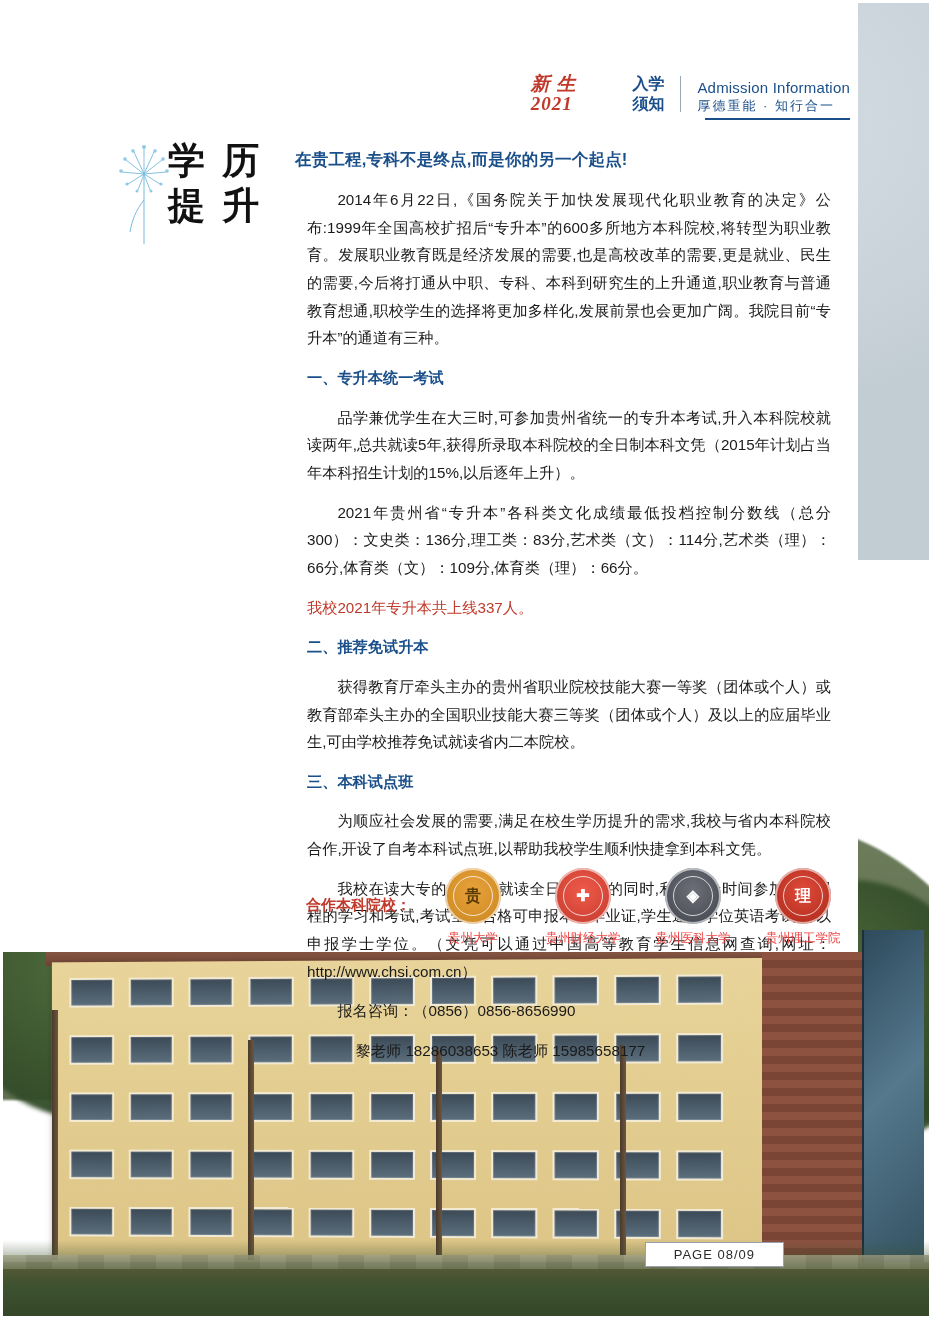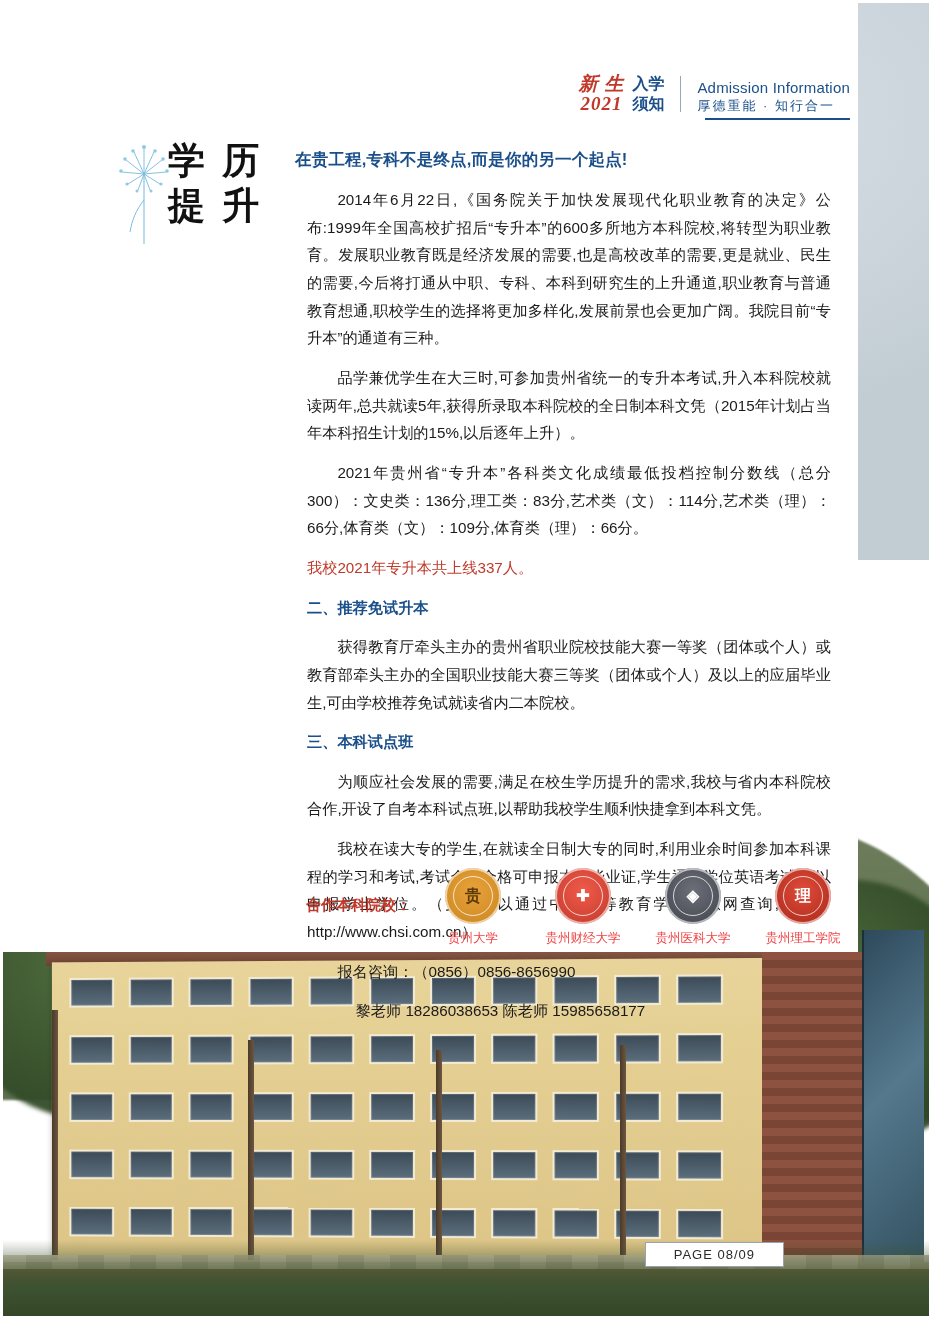--- a/index.html
+++ b/index.html
@@ -116,33 +116,33 @@
     left: 0; top: 820px; width: 858px; height: 132px;
     background: linear-gradient(to bottom, rgba(255,255,255,1) 0%, rgba(255,255,255,1) 55%, rgba(255,255,255,.92) 80%, rgba(255,255,255,.75) 100%);
   }
 
   
   .masthead {
     position: absolute; right: 82px; top: 74px;
     display: flex; align-items: flex-end; gap: 8px;
   }
   .mh-cn {
-    text-align: center; line-height: 1.05; color: #c0392b;
+    text-align: left; line-height: 1.05; color: #c0392b;
   }
   .mh-cn .l1 {
     font-family: "Liberation Serif", serif;
     font-size: 19px; font-weight: bold; font-style: italic; letter-spacing: 1px;
   }
   .mh-cn .l2 {
     font-family: "Liberation Serif", serif;
     font-size: 19px; font-weight: bold; font-style: italic; letter-spacing: 1px;
   }
   .mh-blue {
     color: #1a4f8a; font-weight: bold; font-size: 16px; line-height: 1.25;
-    padding-right: 8px; text-align: right;
+    padding-right: 8px; text-align: right; margin-left: 48px;
   }
   .mh-sep {
     width: 1px; background: #9aa7b4; align-self: stretch; margin: 2px 0;
   }
   .mh-en {
     color: #1a4f8a; line-height: 1.25; padding-left: 8px;
   }
   .mh-en .e1 { font-size: 15px; letter-spacing: .2px; }
   .mh-en .e2 { font-size: 13px; letter-spacing: 2px; }
   .mh-rule {
@@ -372,20 +372,21 @@
     </svg>
     <div class="left-title">
       <div>学 历</div>
       <div>提 升</div>
     </div>
   </div>
 
   <div class="article">
     <div class="lede">在贵工程,专科不是终点,而是你的另一个起点!</div>
     <p>2014年6月22日,《国务院关于加快发展现代化职业教育的决定》公布:1999年全国高校扩招后“专升本”的600多所地方本科院校,将转型为职业教育。发展职业教育既是经济发展的需要,也是高校改革的需要,更是就业、民生的需要,今后将打通从中职、专科、本科到研究生的上升通道,职业教育与普通教育想通,职校学生的选择将更加多样化,发展前景也会更加广阔。我院目前“专升本”的通道有三种。</p>
+    <p class="sub">一、专升本统一考试</p>
     <p>品学兼优学生在大三时,可参加贵州省统一的专升本考试,升入本科院校就读两年,总共就读5年,获得所录取本科院校的全日制本科文凭（2015年计划占当年本科招生计划的15%,以后逐年上升）。</p>
     <p>2021年贵州省“专升本”各科类文化成绩最低投档控制分数线（总分300）：文史类：136分,理工类：83分,艺术类（文）：114分,艺术类（理）：66分,体育类（文）：109分,体育类（理）：66分。</p>
     <p class="red nonindent">我校2021年专升本共上线337人。</p>
     <p class="sub">二、推荐免试升本</p>
     <p>获得教育厅牵头主办的贵州省职业院校技能大赛一等奖（团体或个人）或教育部牵头主办的全国职业技能大赛三等奖（团体或个人）及以上的应届毕业生,可由学校推荐免试就读省内二本院校。</p>
     <p class="sub">三、本科试点班</p>
     <p>为顺应社会发展的需要,满足在校生学历提升的需求,我校与省内本科院校合作,开设了自考本科试点班,以帮助我校学生顺利快捷拿到本科文凭。</p>
     <p>我校在读大专的学生,在就读全日制大专的同时,利用业余时间参加本科课程的学习和考试,考试全部合格可申报本科毕业证,学生通过学位英语考试,可以申报学士学位。（文凭可以通过中国高等教育学生信息网查询,网址：http://www.chsi.com.cn）</p>
     <p class="contact-line1">报名咨询：（0856）0856-8656990</p>
     <p class="contact-line2 nonindent">黎老师  18286038653        陈老师  15985658177</p>

